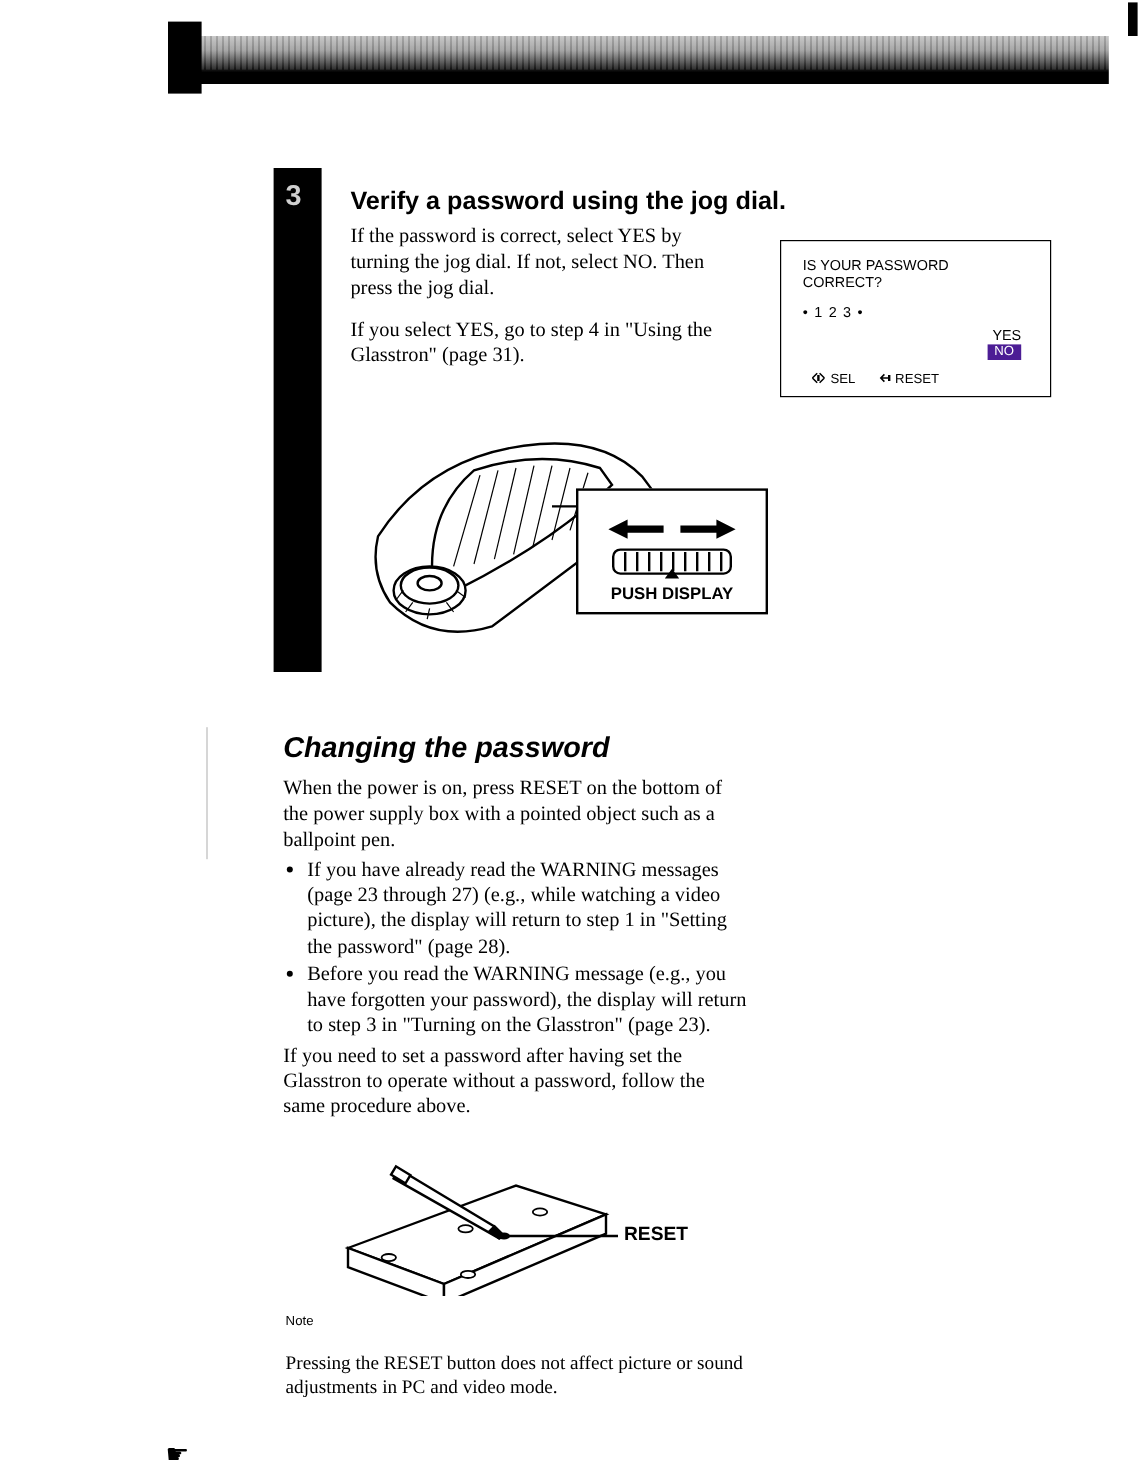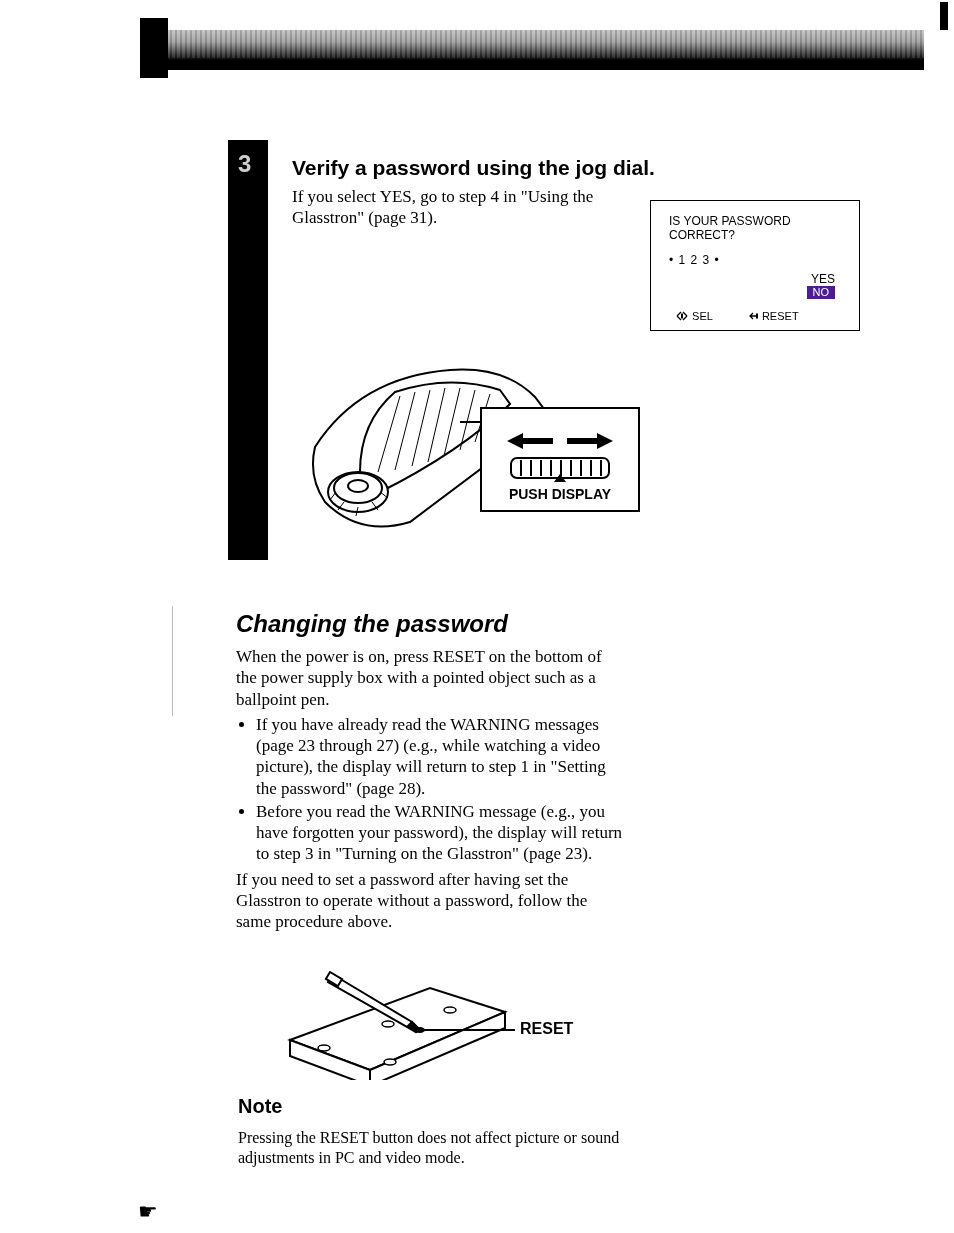--- a/index.html
+++ b/index.html
@@ -81,42 +81,42 @@
     font-size: 17px;
     line-height: 1.25;
   }
   .step-body p { margin: 0 0 14px 0; }
 
   
   .osd {
     position: absolute;
     left: 650px;
     top: 200px;
-    width: 210px;
+    width: 226px;
     border: 1.5px solid #000;
     padding: 14px 14px 8px 18px;
     font-family: Arial, Helvetica, sans-serif;
     font-size: 12px;
     box-sizing: border-box;
   }
   .osd .q1 { line-height: 1.15; }
   .osd .pw { text-align: left; margin: 10px 0 6px 0; letter-spacing: 1px; }
   .osd .yn { text-align: right; padding-right: 10px; line-height: 1.15; }
   .osd .yn .no {
     display: inline-block;
     background: #4c1d95;
     color: #fff;
     padding: 0 6px;
     font-size: 11px;
   }
   .osd .legend {
     margin-top: 10px;
     font-size: 11px;
     display: flex;
-    gap: 34px;
+    gap: 18px;
     padding-left: 6px;
   }
   .osd .legend span svg { vertical-align: -1px; }
 
   
   .device-illus {
     position: absolute;
     left: 300px;
     top: 352px;
     width: 340px;
@@ -164,23 +164,23 @@
   }
 
   .note {
     position: absolute;
     left: 238px;
     top: 1095px;
     width: 405px;
   }
   .note .nt {
     font-family: Arial, Helvetica, sans-serif;
-    font-weight: 700;
-    font-size: 20px;
-    margin-bottom: 10px;
+    font-weight: 400;
+    font-size: 11px;
+    margin-bottom: 20px;
   }
   .note p { margin: 0; font-size: 16px; line-height: 1.25; }
 
   .cornermark {
     position: absolute;
     left: 138px;
     bottom: 8px;
     font-size: 22px;
   }
 
@@ -203,20 +203,21 @@
   <div class="scanbar"></div>
   <div class="nub"></div>
 
   <div class="step-number-box">
     <div class="step-number">3</div>
   </div>
 
   <div class="step-title">Verify a password using the jog dial.</div>
 
   <div class="step-body">
+    <p>If the password is correct, select YES by turning the jog dial. If not, select NO. Then press the jog dial.</p>
     <p>If you select YES, go to step 4 in "Using the Glasstron" (page 31).</p>
   </div>
 
   <div class="osd">
     <div class="q1">
       <span>IS YOUR PASSWORD</span><br>
       <span>CORRECT?</span>
     </div>
     <div class="pw">• 1 2 3 •</div>
     <div class="yn">

